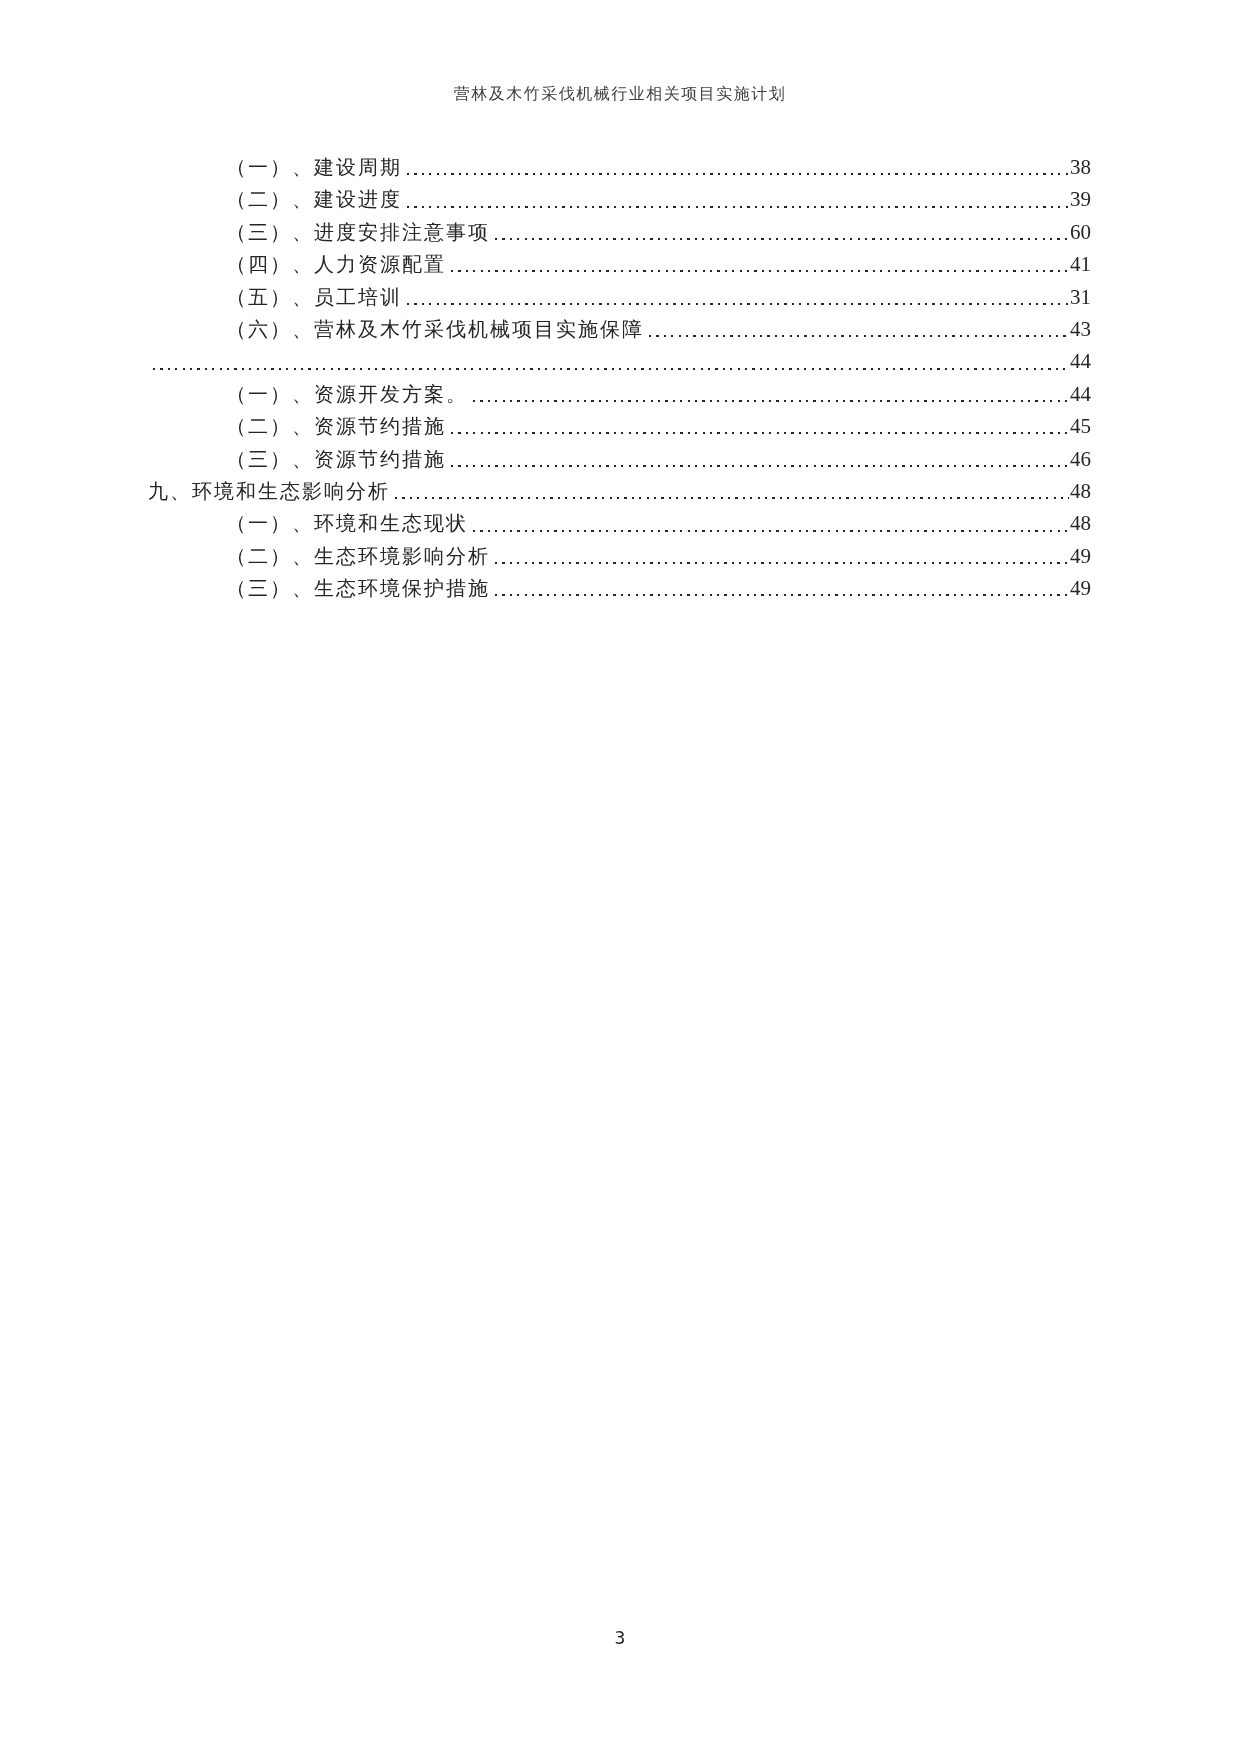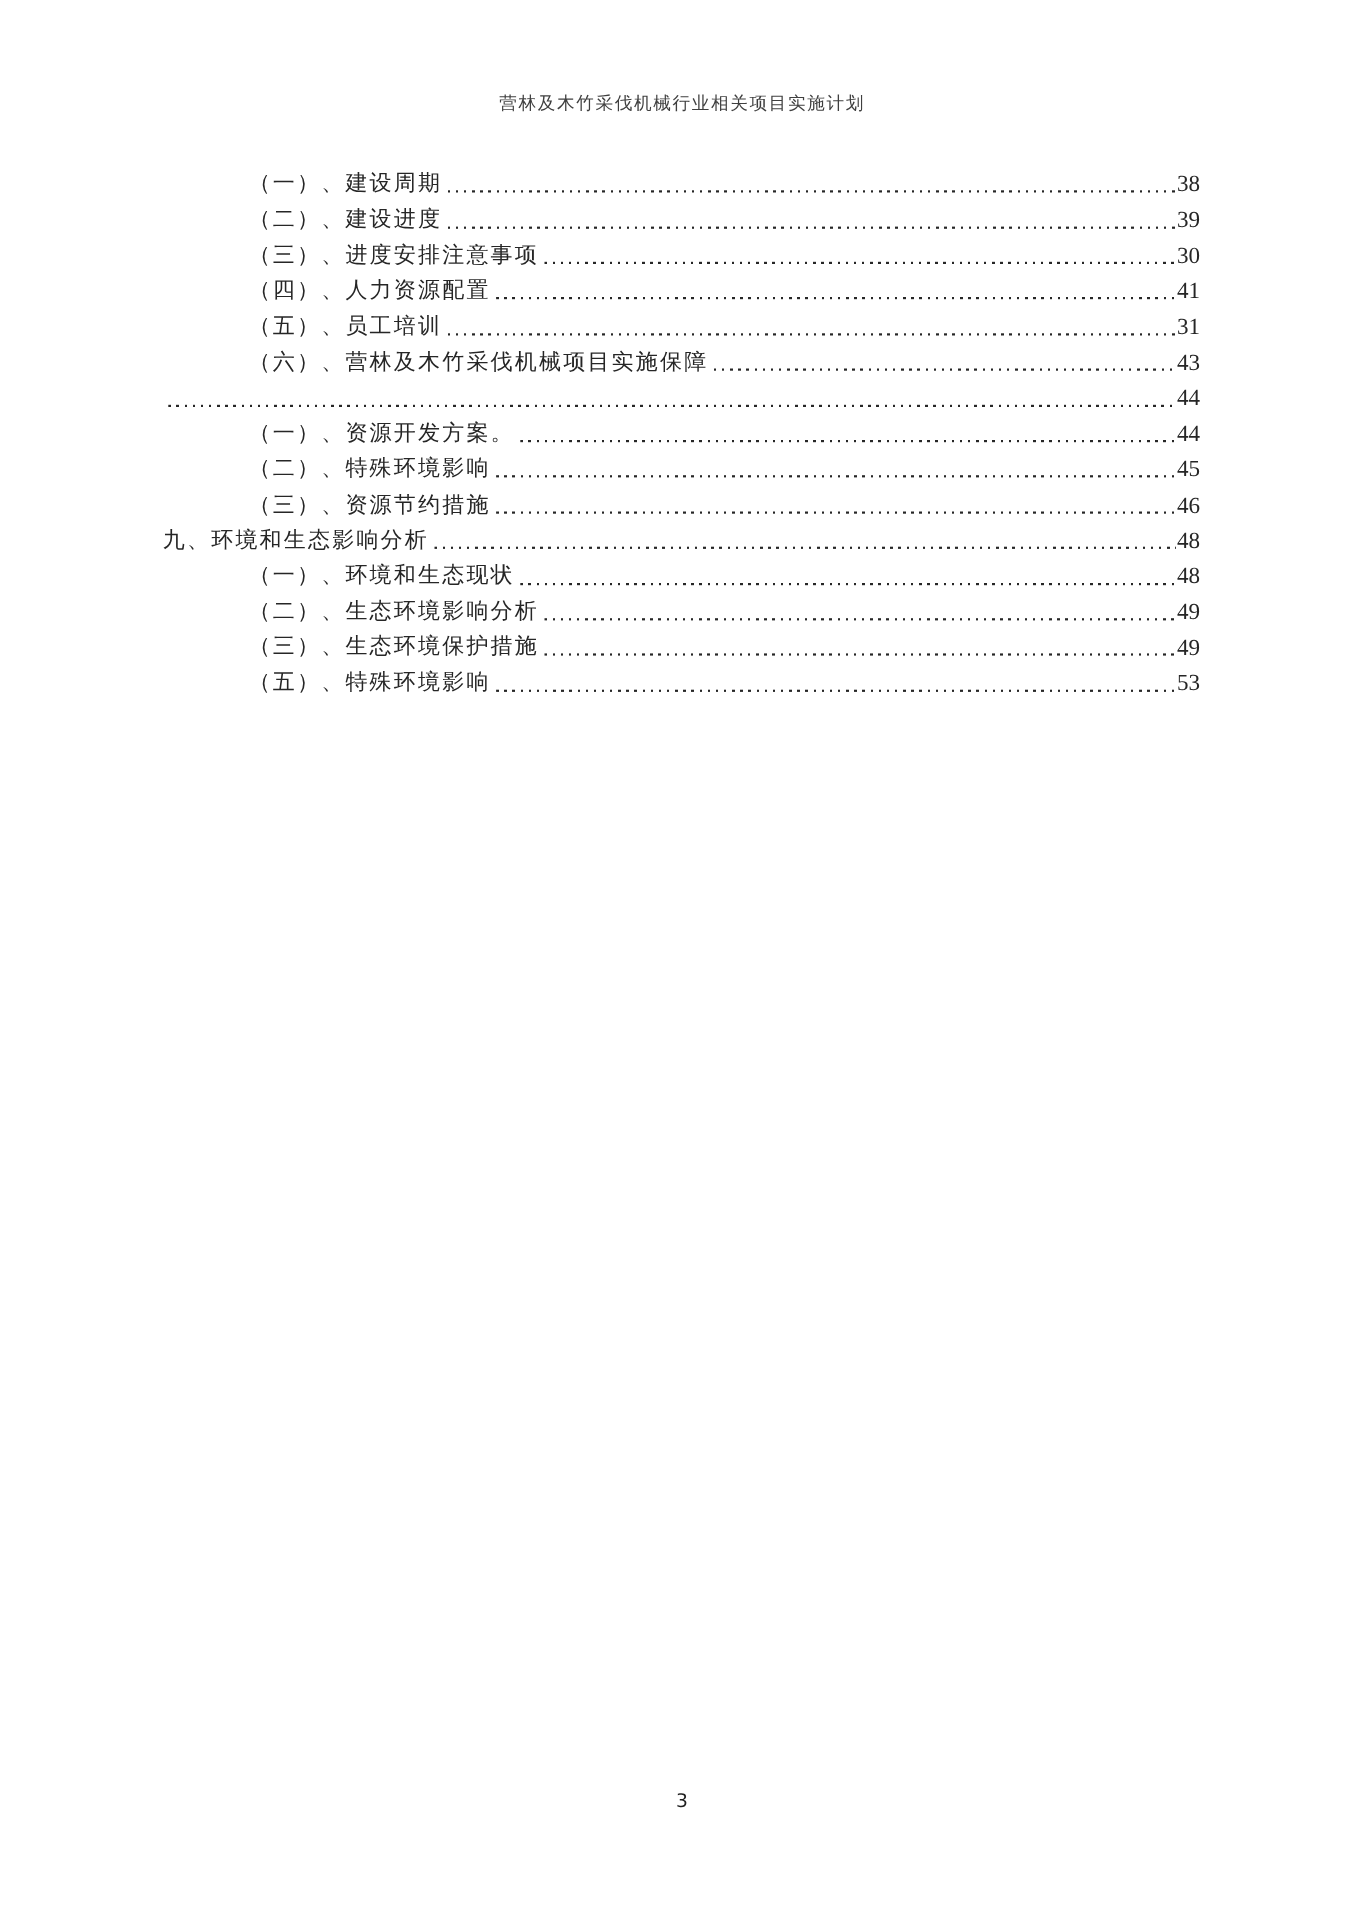--- a/index.html
+++ b/index.html
@@ -88,21 +88,21 @@
     <span class="toc-page">38</span>
   </div>
       <div class="toc-row level-2">
     <span class="toc-label">（二）、建设进度</span>
     <span class="toc-leader"></span>
     <span class="toc-page">39</span>
   </div>
       <div class="toc-row level-2">
     <span class="toc-label">（三）、进度安排注意事项</span>
     <span class="toc-leader"></span>
-    <span class="toc-page">30</span>
+    <span class="toc-page">60</span>
   </div>
       <div class="toc-row level-2">
     <span class="toc-label">（四）、人力资源配置</span>
     <span class="toc-leader"></span>
     <span class="toc-page">41</span>
   </div>
       <div class="toc-row level-2">
     <span class="toc-label">（五）、员工培训</span>
     <span class="toc-leader"></span>
     <span class="toc-page">31</span>
@@ -115,21 +115,21 @@
       <div class="toc-row level-1">
     <span class="toc-leader"></span>
     <span class="toc-page">44</span>
   </div>
       <div class="toc-row level-2">
     <span class="toc-label">（一）、资源开发方案。</span>
     <span class="toc-leader"></span>
     <span class="toc-page">44</span>
   </div>
       <div class="toc-row level-2">
-    <span class="toc-label">（二）、特殊环境影响</span>
+    <span class="toc-label">（二）、资源节约措施</span>
     <span class="toc-leader"></span>
     <span class="toc-page">45</span>
   </div>
       <div class="toc-row level-2">
     <span class="toc-label">（三）、资源节约措施</span>
     <span class="toc-leader"></span>
     <span class="toc-page">46</span>
   </div>
       <div class="toc-row level-1">
     <span class="toc-label">九、环境和生态影响分析</span>
@@ -144,21 +144,16 @@
       <div class="toc-row level-2">
     <span class="toc-label">（二）、生态环境影响分析</span>
     <span class="toc-leader"></span>
     <span class="toc-page">49</span>
   </div>
       <div class="toc-row level-2">
     <span class="toc-label">（三）、生态环境保护措施</span>
     <span class="toc-leader"></span>
     <span class="toc-page">49</span>
   </div>
-      <div class="toc-row level-2">
-    <span class="toc-label">（五）、特殊环境影响</span>
-    <span class="toc-leader"></span>
-    <span class="toc-page">53</span>
-  </div>
     </nav>
 
   <div class="footer-pagenum">3</div>
 </div>
 
 </body></html>

